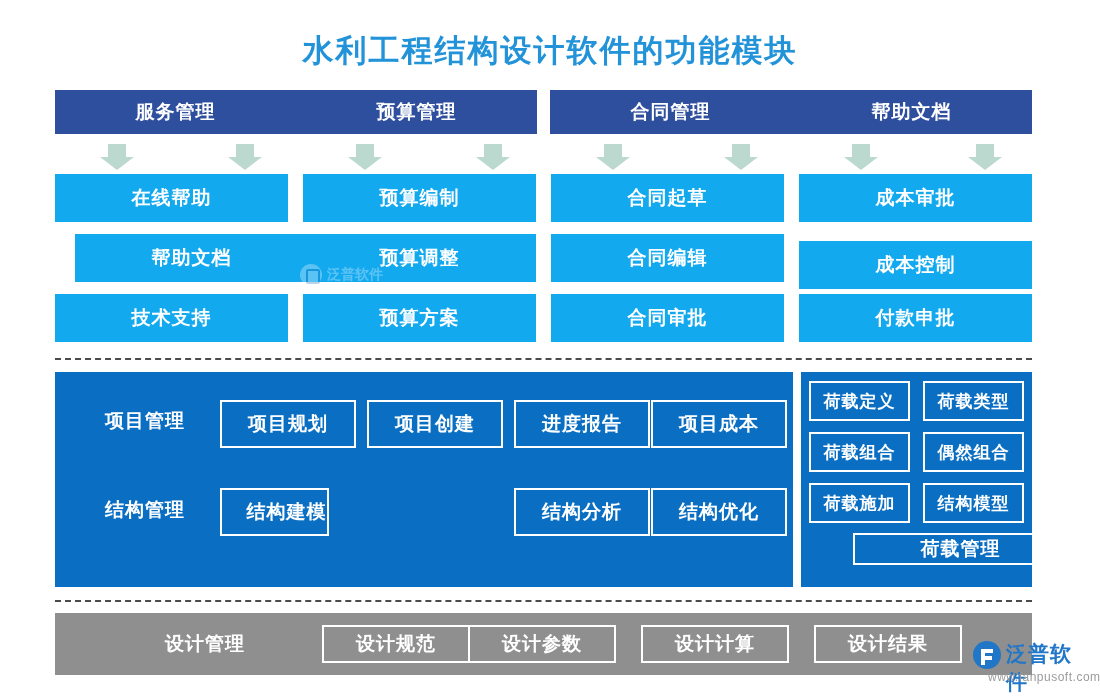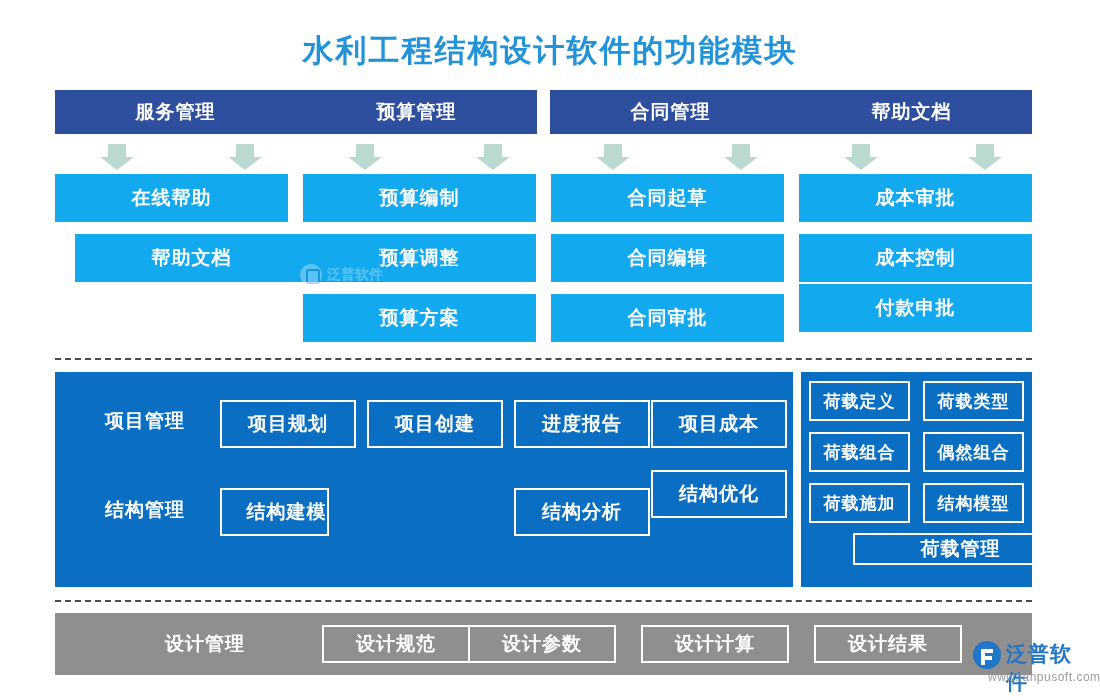--- a/index.html
+++ b/index.html
@@ -318,51 +318,52 @@
       <div class="stem"></div>
       <div class="head"></div>
     </div>
   <div class="arrow" style="left:968px;">
       <div class="stem"></div>
       <div class="head"></div>
     </div>
 
   <div class="lcell" style="left:55px;  top:174px; width:233px;">在线帮助</div>
   <div class="lcell" style="left:55px;  top:234px; width:233px;margin-left:20px;">帮助文档</div>
+  <div class="lcell" style="left:55px;  top:294px; width:233px;">技术支持</div>
 
   <div class="lcell" style="left:303px; top:174px; width:233px;">预算编制</div>
   <div class="lcell" style="left:303px; top:234px; width:233px;">预算调整</div>
   <div class="lcell" style="left:303px; top:294px; width:233px;">预算方案</div>
 
   <div class="lcell" style="left:551px; top:174px; width:233px;">合同起草</div>
   <div class="lcell" style="left:551px; top:234px; width:233px;">合同编辑</div>
   <div class="lcell" style="left:551px; top:294px; width:233px;">合同审批</div>
 
   <div class="lcell" style="left:799px; top:174px; width:233px;">成本审批</div>
-  <div class="lcell" style="left:799px; top:234px; width:233px;">成本控制</div>
-  <div class="lcell" style="left:799px; top:284px; width:233px;">付款申批</div>
+  <div class="lcell" style="left:799px; top:241px; width:233px;">成本控制</div>
+  <div class="lcell" style="left:799px; top:294px; width:233px;">付款申批</div>
 
   <div class="watermark-center">
     <div class="wm-mark"></div>
     <div class="wm-text">泛普软件</div>
   </div>
 
   <div class="dashed" style="top:358px;"></div>
 
   <div class="midpanel">
     <div class="mid-rowlabel" style="left:10px; top:36px;">项目管理</div>
     <div class="mid-box" style="left:165px; top:28px; width:136px;">项目规划</div>
     <div class="mid-box" style="left:312px; top:28px; width:136px;">项目创建</div>
     <div class="mid-box" style="left:459px; top:28px; width:136px;">进度报告</div>
     <div class="mid-box" style="left:596px; top:28px; width:136px;">项目成本</div>
 
     <div class="mid-rowlabel" style="left:10px; top:125px;">结构管理</div>
     <div class="mid-box" style="left:165px; top:116px; width:109px;padding-left:24px;">结构建模</div>
     <div class="mid-box" style="left:459px; top:116px; width:136px;">结构分析</div>
-    <div class="mid-box" style="left:596px; top:98px; width:136px;">结构优化</div>
+    <div class="mid-box" style="left:596px; top:116px; width:136px;">结构优化</div>
   </div>
 
   <div class="loadpanel">
     <div class="load-box" style="left:8px;   top:9px;">荷载定义</div>
     <div class="load-box" style="left:122px; top:9px;">荷载类型</div>
     <div class="load-box" style="left:8px;   top:60px;">荷载组合</div>
     <div class="load-box" style="left:122px; top:60px;">偶然组合</div>
     <div class="load-box" style="left:8px;   top:111px;">荷载施加</div>
     <div class="load-box" style="left:122px; top:111px;">结构模型</div>
     <div class="load-wide">荷载管理</div>

